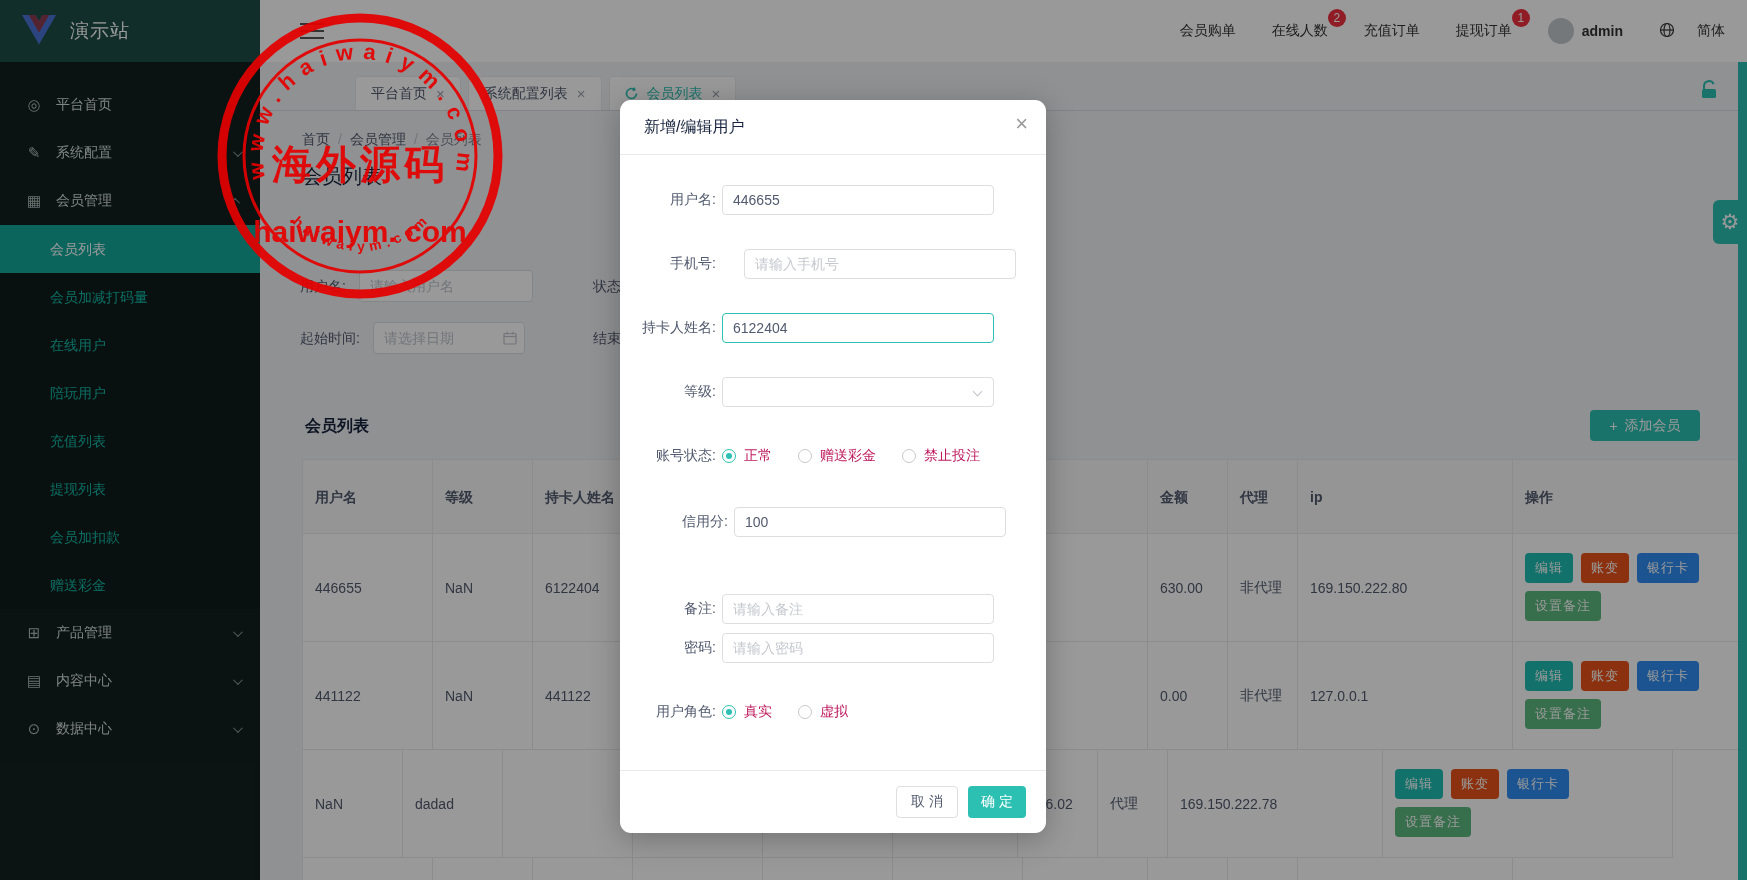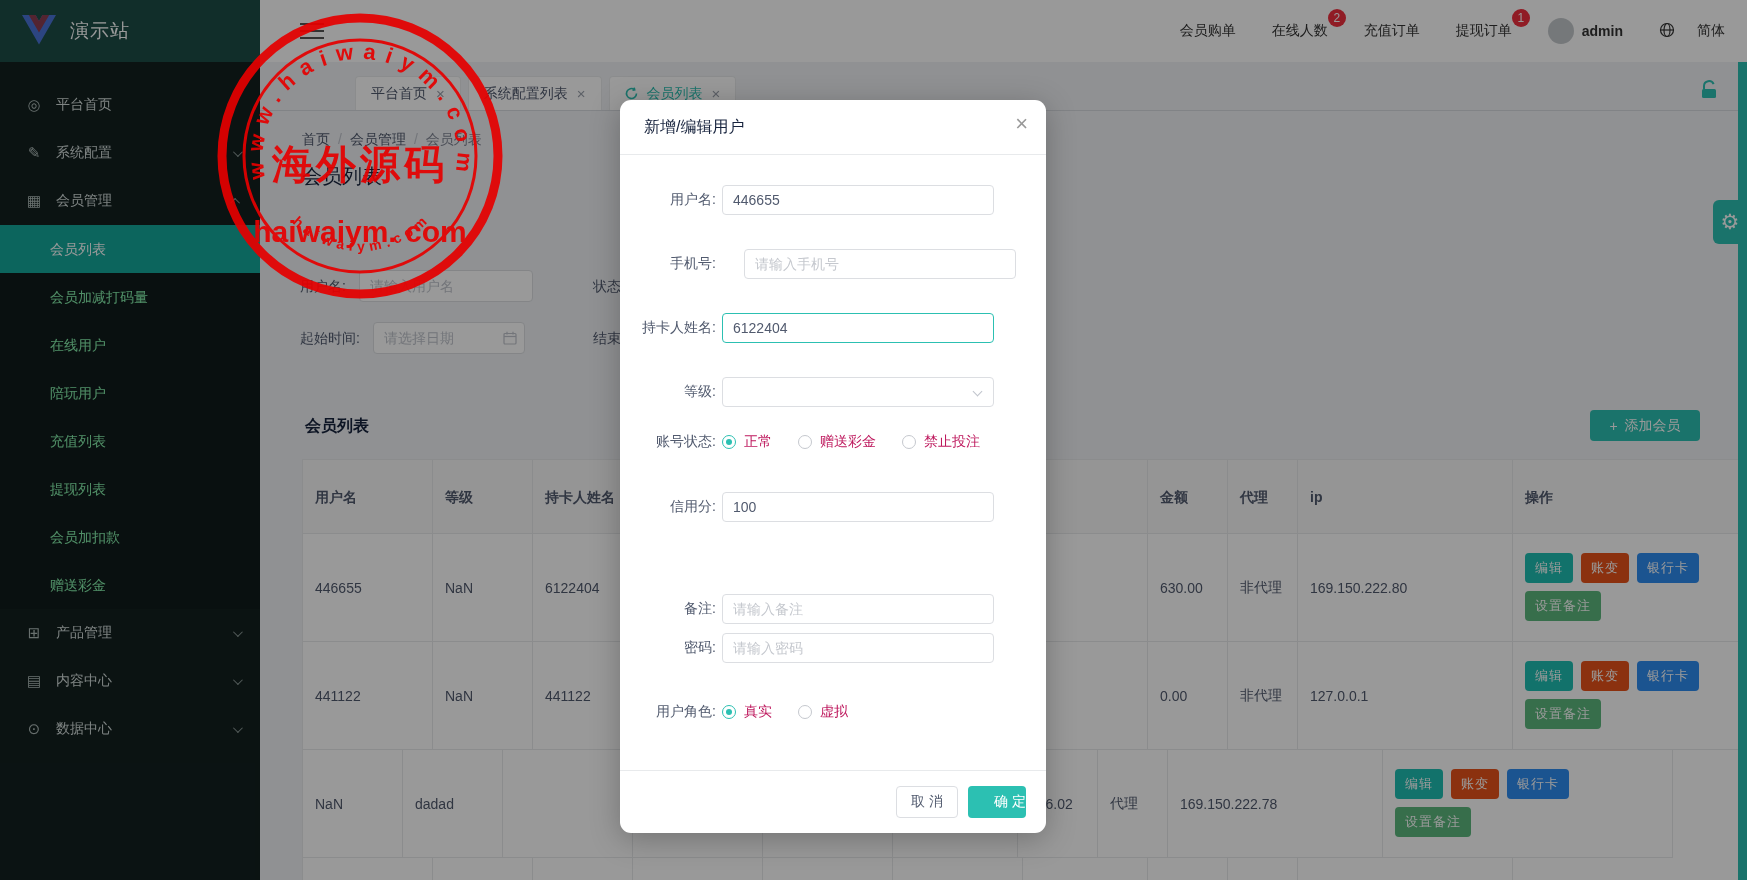--- a/index.html
+++ b/index.html
@@ -8,21 +8,21 @@
 
   
   .sidebar { position:absolute; left:0; top:0; width:260px; height:880px; background:#13201f; z-index:1; }
   .logo-area { height:62px; background:#1d4e47; display:flex; align-items:center; padding-left:22px; gap:14px; }
   .logo-title { color:#ffffff; font-size:19px; letter-spacing:1px; }
   .menu { padding-top:19px; }
   .menu-item { height:48px; display:flex; align-items:center; padding:0 20px 0 25px; color:#d3dcda; font-size:14px; cursor:pointer; }
   .mi-icon { width:18px; margin-right:13px; font-size:15px; color:#aebbb8; text-align:center; }
   .chev { margin-left:auto; width:7px; height:7px; border:solid #8a9795; border-width:0 1.5px 1.5px 0; transform:rotate(45deg) translateY(-2px); }
   .chev.up { transform:rotate(-135deg) translateY(-2px); }
-  .sub-item { height:48px; line-height:48px; padding-left:50px; color:#86efac; font-size:14px; background:#101c1b; cursor:pointer; }
+  .sub-item { height:48px; line-height:48px; padding-left:50px; color:#14b8a6; font-size:14px; background:#101c1b; cursor:pointer; }
   .sub-item.active { background:#15a99c; color:#ffffff; }
 
   
   .navbar { position:absolute; left:260px; top:0; right:0; height:62px; background:#ffffff; display:flex; align-items:center; z-index:1; }
   .hamburger { margin-left:40px; width:24px; cursor:pointer; }
   .hamburger span { display:block; height:2px; background:#555; margin:5px 0; }
   .nav-right { margin-left:auto; display:flex; align-items:center; gap:36px; padding-right:22px; color:#333; }
   .nav-link { position:relative; cursor:pointer; white-space:nowrap; }
   .badge { position:absolute; top:-13px; right:-18px; min-width:18px; height:18px; border-radius:9px; background:#f12f3f; color:#fff; font-size:12px; line-height:18px; text-align:center; padding:0 4px; }
   .user-wrap { display:flex; align-items:center; gap:8px; cursor:pointer; }
@@ -83,21 +83,21 @@
   .m-input::placeholder { color:#c5c8ce; }
   .m-input.focused { border-color:#2cc0b2; }
   .m-select { position:relative; width:272px; height:30px; border:1px solid #dcdee2; border-radius:4px; background:#fff; cursor:pointer; }
   .m-select .chev-d { position:absolute; right:12px; top:10px; width:7px; height:7px; border:solid #c0c4cc; border-width:0 1.5px 1.5px 0; transform:rotate(45deg); }
   .radio-opt { display:flex; align-items:center; margin-right:26px; cursor:pointer; color:#be185d; }
   .radio { width:14px; height:14px; border-radius:50%; border:1px solid #c5c8ce; margin-right:8px; position:relative; background:#fff; }
   .radio.checked { border-color:#2cc0b2; }
   .radio.checked::after { content:""; position:absolute; left:3px; top:3px; width:6px; height:6px; border-radius:50%; background:#2cc0b2; }
   .modal-footer { position:absolute; bottom:0; left:0; right:0; height:63px; border-top:1px solid #e8eaec; display:flex; align-items:center; justify-content:flex-end; padding-right:20px; gap:10px; }
   .btn-cancel { width:62px; height:32px; background:#fff; border:1px solid #dcdee2; border-radius:4px; color:#515a6e; font-size:14px; cursor:pointer; font-family:inherit; }
-  .btn-confirm { width:58px; height:32px; background:#2cc0b2; border:none; border-radius:4px; color:#fff; font-size:14px; cursor:pointer; font-family:inherit;text-align:right; }
+  .btn-confirm { width:58px; height:32px; background:#2cc0b2; border:none; border-radius:4px; color:#fff; font-size:14px; cursor:pointer; font-family:inherit; }
 
   
   .stamp { position:absolute; left:212px; top:8px; z-index:30; opacity:.92; pointer-events:none; }
 </style>
 </head>
 <body>
 
 <aside class="sidebar">
   <div class="logo-area">
     <span>
@@ -354,37 +354,37 @@
     <input class="m-input focused" value="6122404" style="">
   </div>
 
   <div class="form-row" style="top:277px;">
     <span class="form-label">等级:</span>
     <div class="m-select">
         <span class="chev-d"></span>
       </div>
   </div>
 
-  <div class="form-row" style="top:327px;">
+  <div class="form-row" style="top:341px;">
     <span class="form-label">账号状态:</span>
     <span class="radio-opt">
       <span class="radio checked"></span>
       <span>正常</span>
     </span>
     <span class="radio-opt">
       <span class="radio"></span>
       <span>赠送彩金</span>
     </span>
     <span class="radio-opt">
       <span class="radio"></span>
       <span>禁止投注</span>
     </span>
   </div>
 
-  <div class="form-row" style="top:392px;">
+  <div class="form-row" style="top:407px;margin-left:12px;">
     <span class="form-label">信用分:</span>
     <input class="m-input" value="100" style="">
   </div>
 
   <div class="form-row" style="top:494px;">
     <span class="form-label">备注:</span>
     <input class="m-input" placeholder="请输入备注" style="">
   </div>
 
   <div class="form-row" style="top:533px;">

